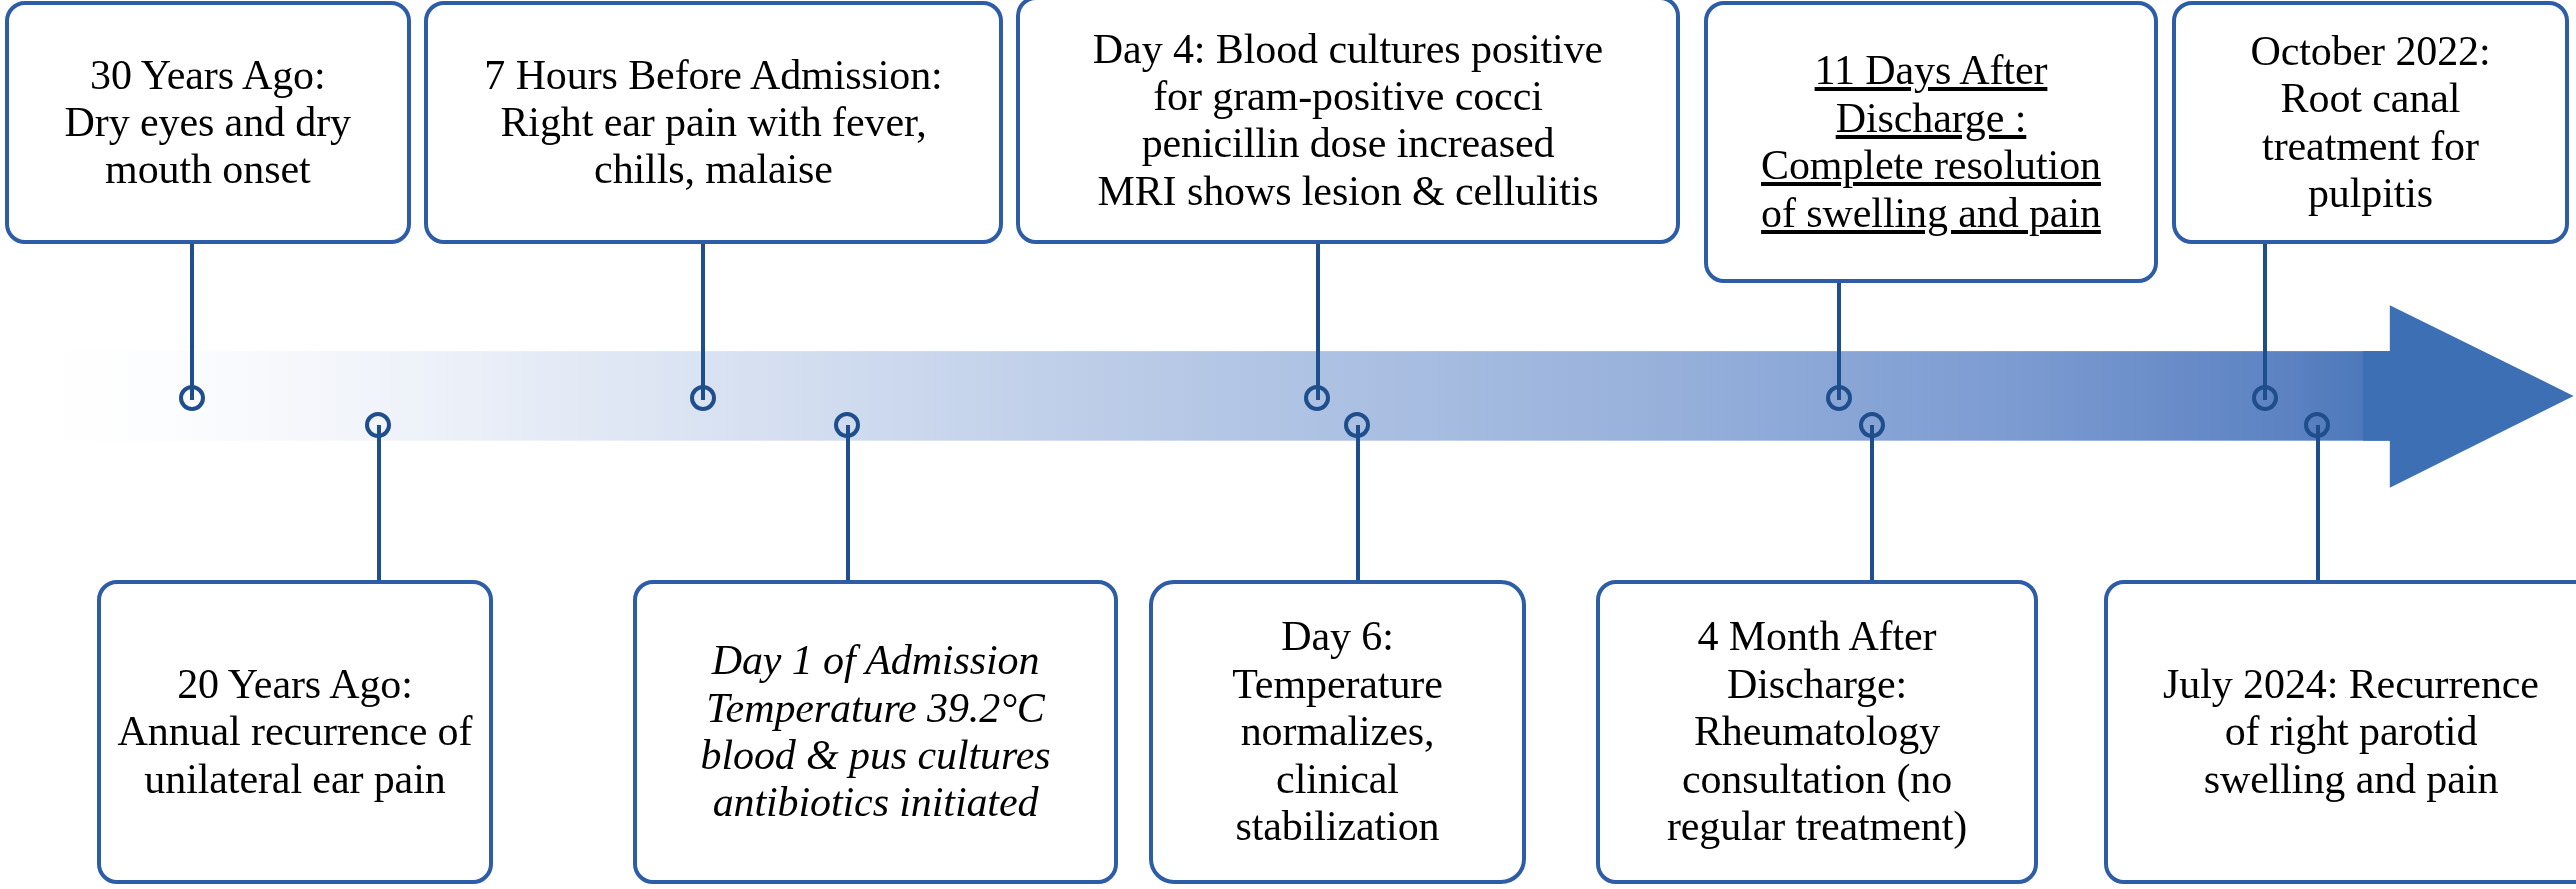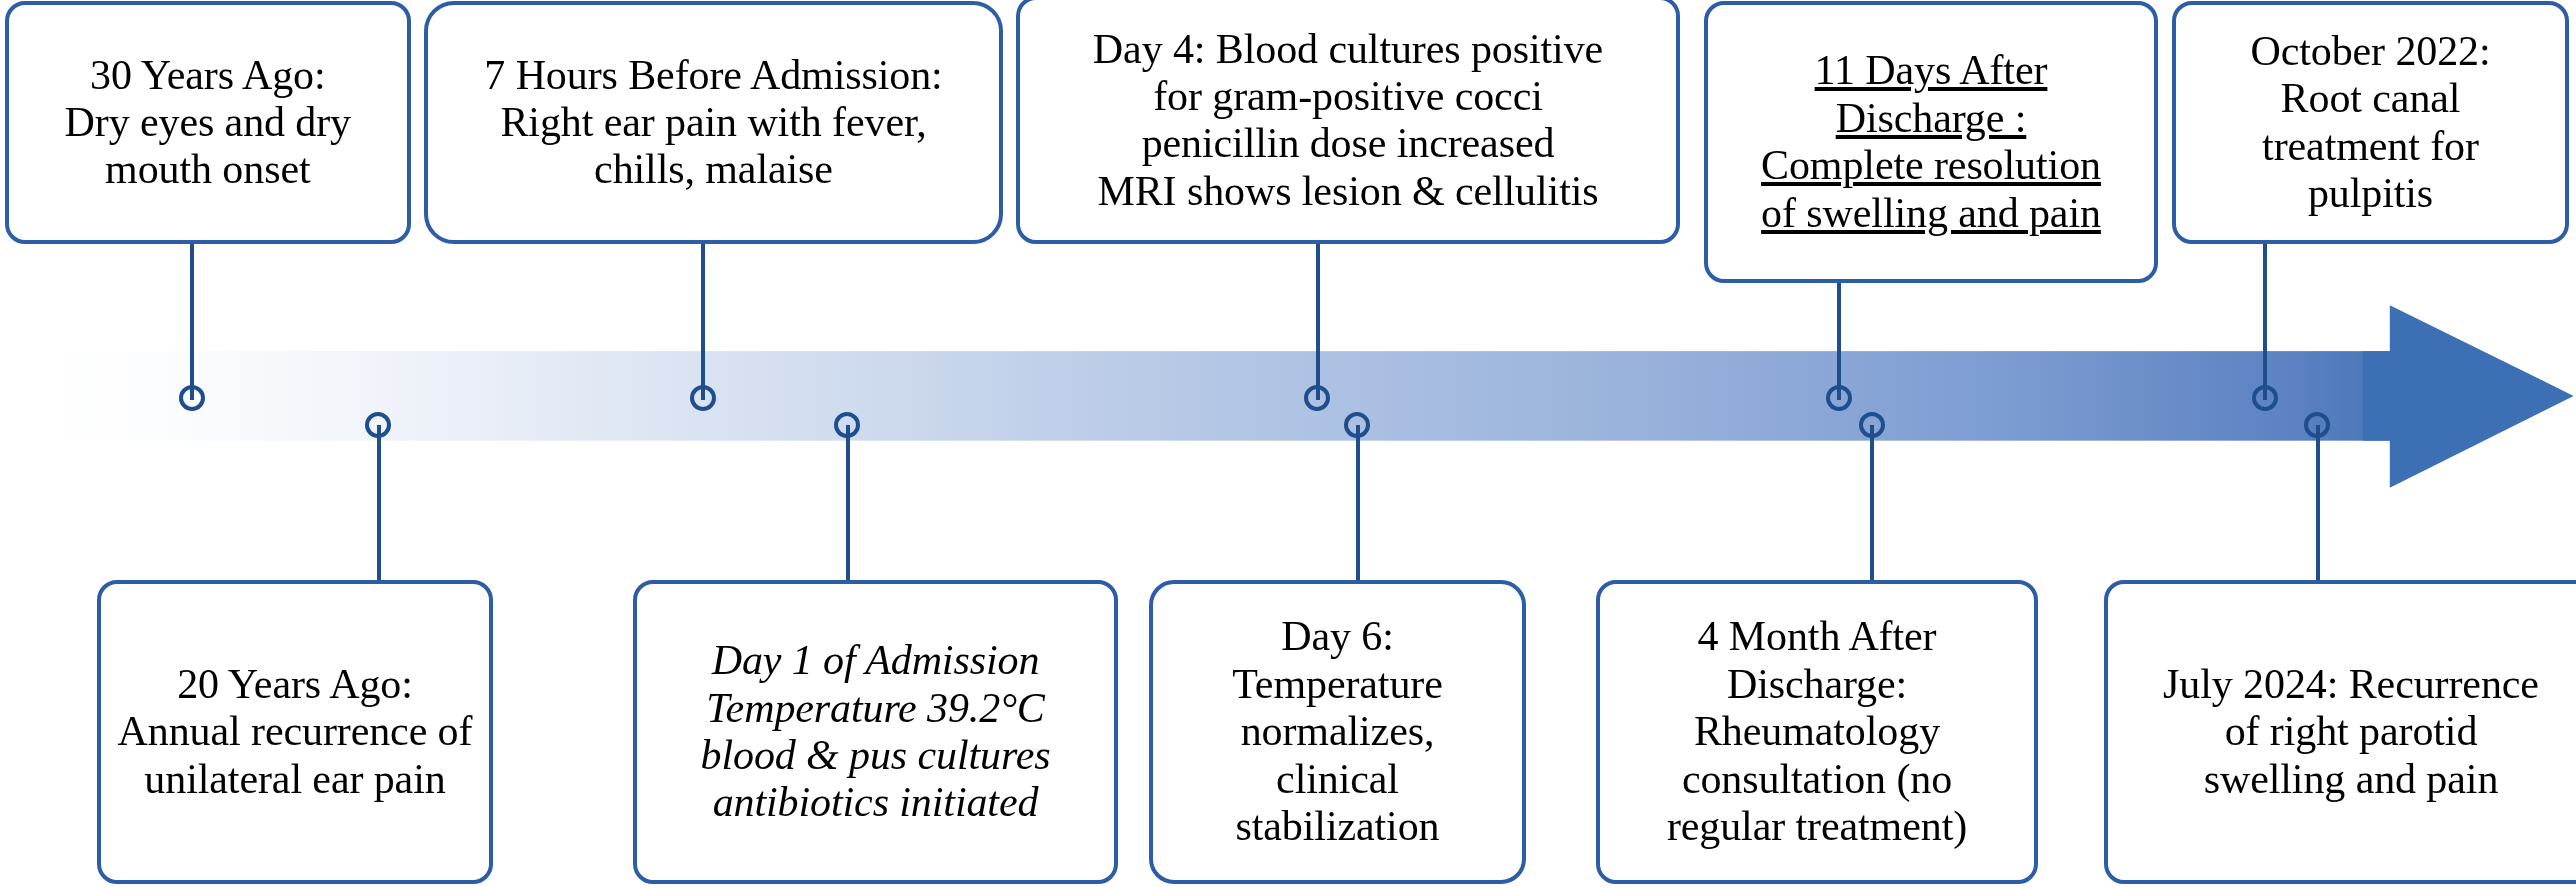--- a/index.html
+++ b/index.html
@@ -120,21 +120,21 @@
   <div class="marker" style="left:1344px; top:412px;"></div>
   <div class="marker" style="left:1859px; top:412px;"></div>
   <div class="marker" style="left:2304px; top:412px;"></div>
 
   <div class="event-card card-top" style="left:4.8px; top:1.2px; width:406px; height:243px;">
     <span class="card-text">30 Years Ago:
 Dry eyes and dry
 mouth onset</span>
   </div>
 
-  <div class="event-card card-top" style="left:424px; top:1.2px; width:579px; height:243px;border-radius:30px;">
+  <div class="event-card card-top" style="left:424px; top:1.2px; width:579px; height:243px;">
     <span class="card-text">7 Hours Before Admission:
 Right ear pain with fever,
 chills, malaise</span>
   </div>
 
   <div class="event-card card-top" style="left:1016px; top:-3.6px; width:664px; height:248px;">
     <span class="card-text">Day 4: Blood cultures positive
 for gram-positive cocci
 penicillin dose increased
 MRI shows lesion &amp; cellulitis</span>

